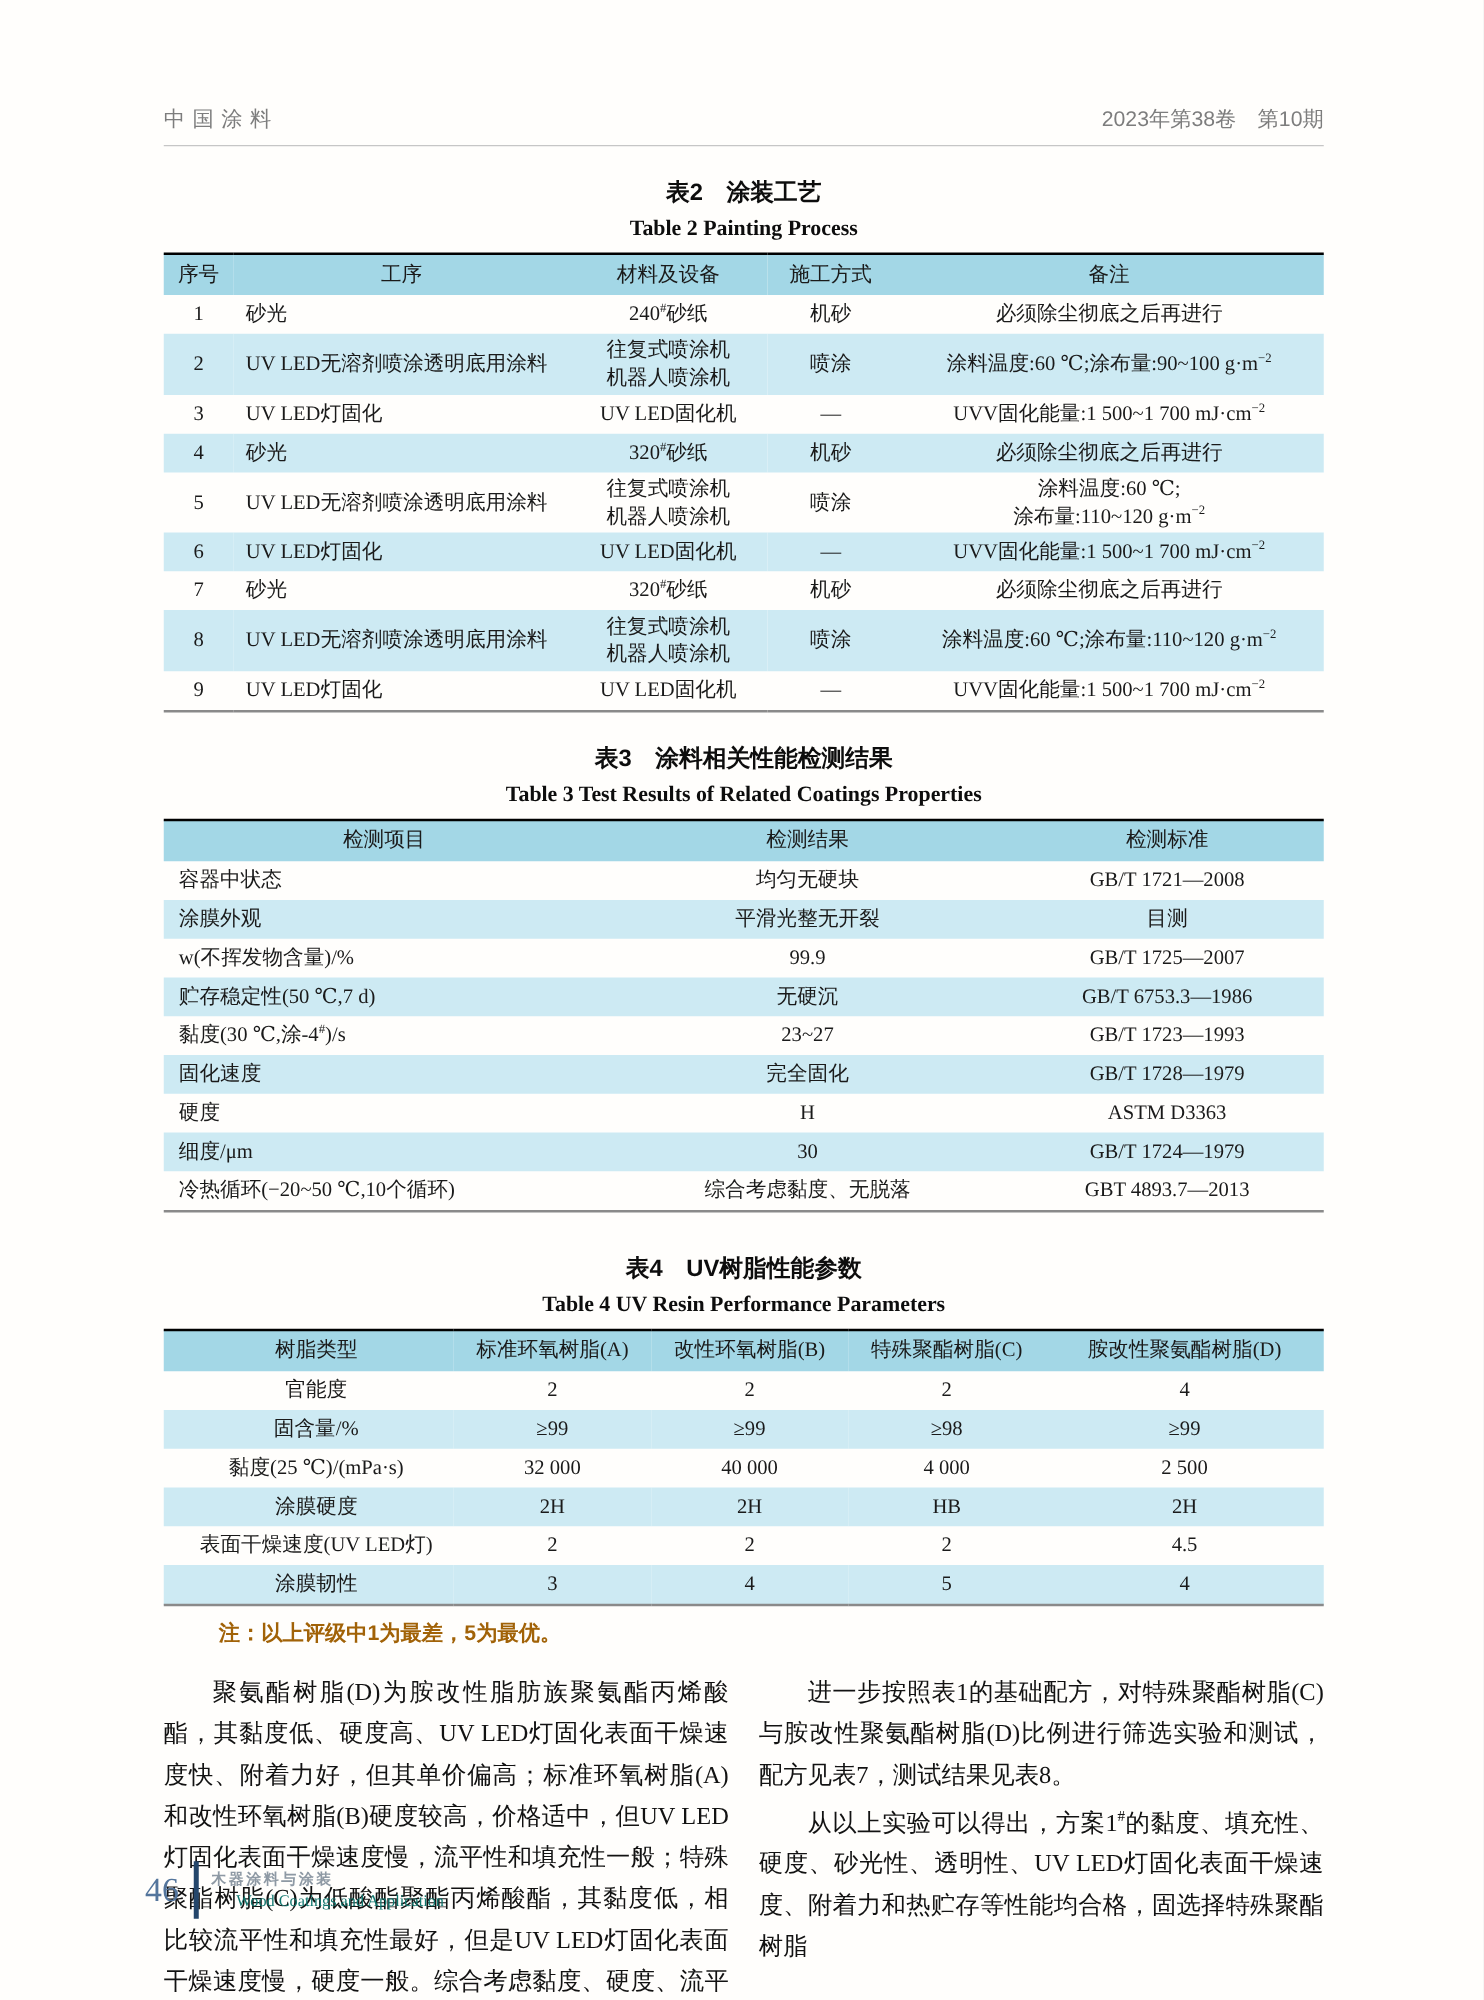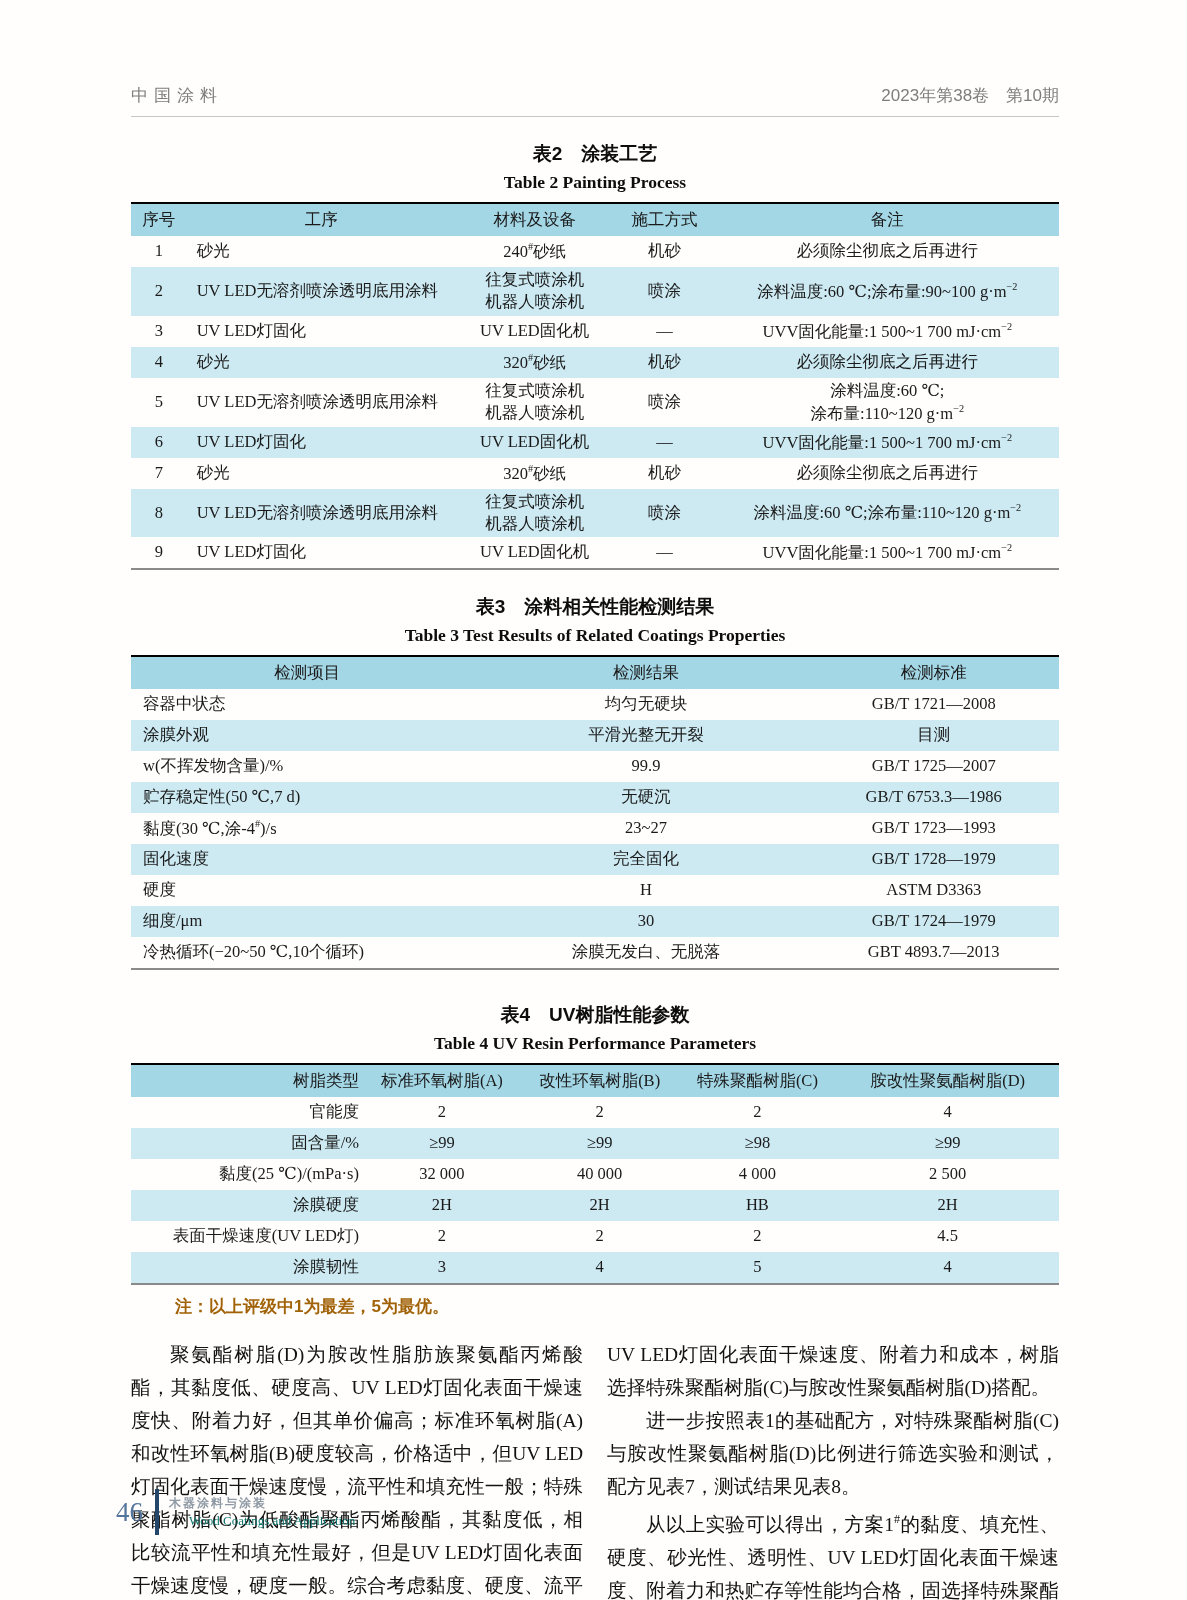--- a/index.html
+++ b/index.html
@@ -24,21 +24,21 @@
         border-top:2px solid #000000;border-bottom:2px solid #8a8a8a;
         font-size:16.5px;line-height:1.35;}
   thead tr{background:#a3d7e6;}
   tbody tr:nth-child(even){background:#cdeaf3;}
   th{font-weight:normal;height:28px;padding:2px 4px;text-align:center;}
   td{height:27px;padding:2px 4px;text-align:center;}
   sup{font-size:0.62em;}
 
   .t2 td:nth-child(2){text-align:left;padding-left:10px;}
   .t3 td:first-child{text-align:left;padding-left:12px;}
-  .t4 th:first-child,.t4 td:first-child{text-align:right;padding-left:16px;}
+  .t4 th:first-child,.t4 td:first-child{text-align:center;padding-left:16px;}
 
   .sec-t3{margin-top:24px;}
   .sec-t4{margin-top:32px;}
 
   
   .note{margin:10px 0 0 44px;font-family:"Liberation Sans",sans-serif;
         font-weight:bold;font-size:17px;color:#a16207;}
 
   
   .body-cols{display:flex;gap:24px;margin-top:20px;font-size:19.5px;line-height:33px;
@@ -206,21 +206,21 @@
               <td>H</td>
               <td>ASTM D3363</td>
             </tr>
             <tr>
               <td>细度/μm</td>
               <td>30</td>
               <td>GB/T 1724—1979</td>
             </tr>
             <tr>
               <td>冷热循环(−20~50 ℃,10个循环)</td>
-              <td>涂膜无发白、无脱落</td>
+              <td>综合考虑黏度、无脱落</td>
               <td>GBT 4893.7—2013</td>
             </tr>
           </tbody>
       </table>
     </section>
 
     <section class="sec-t4">
       <div class="tbl-title-cn">表4　UV树脂性能参数</div>
       <div class="tbl-title-en">Table 4  UV Resin Performance Parameters</div>
       <table class="t4">
@@ -286,21 +286,20 @@
           </tbody>
       </table>
       <div class="note">注：以上评级中1为最差，5为最优。</div>
     </section>
 
     <div class="body-cols">
       <div class="col">
           <p class="para indent">聚氨酯树脂(D)为胺改性脂肪族聚氨酯丙烯酸酯，其黏度低、硬度高、UV LED灯固化表面干燥速度快、附着力好，但其单价偏高；标准环氧树脂(A)和改性环氧树脂(B)硬度较高，价格适中，但UV LED灯固化表面干燥速度慢，流平性和填充性一般；特殊聚酯树脂(C)为低酸酯聚酯丙烯酸酯，其黏度低，相比较流平性和填充性最好，但是UV LED灯固化表面干燥速度慢，硬度一般。综合考虑黏度、硬度、流平性、填充性、</p>
         </div>
       <div class="col">
-          <p class="para">UV LED灯固化表面干燥速度、附着力和成本，树脂选择特殊聚酯树脂(C)与胺改性聚氨酯树脂(D)搭配。</p>
           <p class="para indent">进一步按照表1的基础配方，对特殊聚酯树脂(C)与胺改性聚氨酯树脂(D)比例进行筛选实验和测试，配方见表7，测试结果见表8。</p>
           <p class="para indent">从以上实验可以得出，方案1<sup>#</sup>的黏度、填充性、硬度、砂光性、透明性、UV LED灯固化表面干燥速度、附着力和热贮存等性能均合格，固选择特殊聚酯树脂</p>
         </div>
     </div>
 
   </div>
 
   <div class="page-footer">
     <span class="pno">46</span>
     <span class="vbar"></span>

